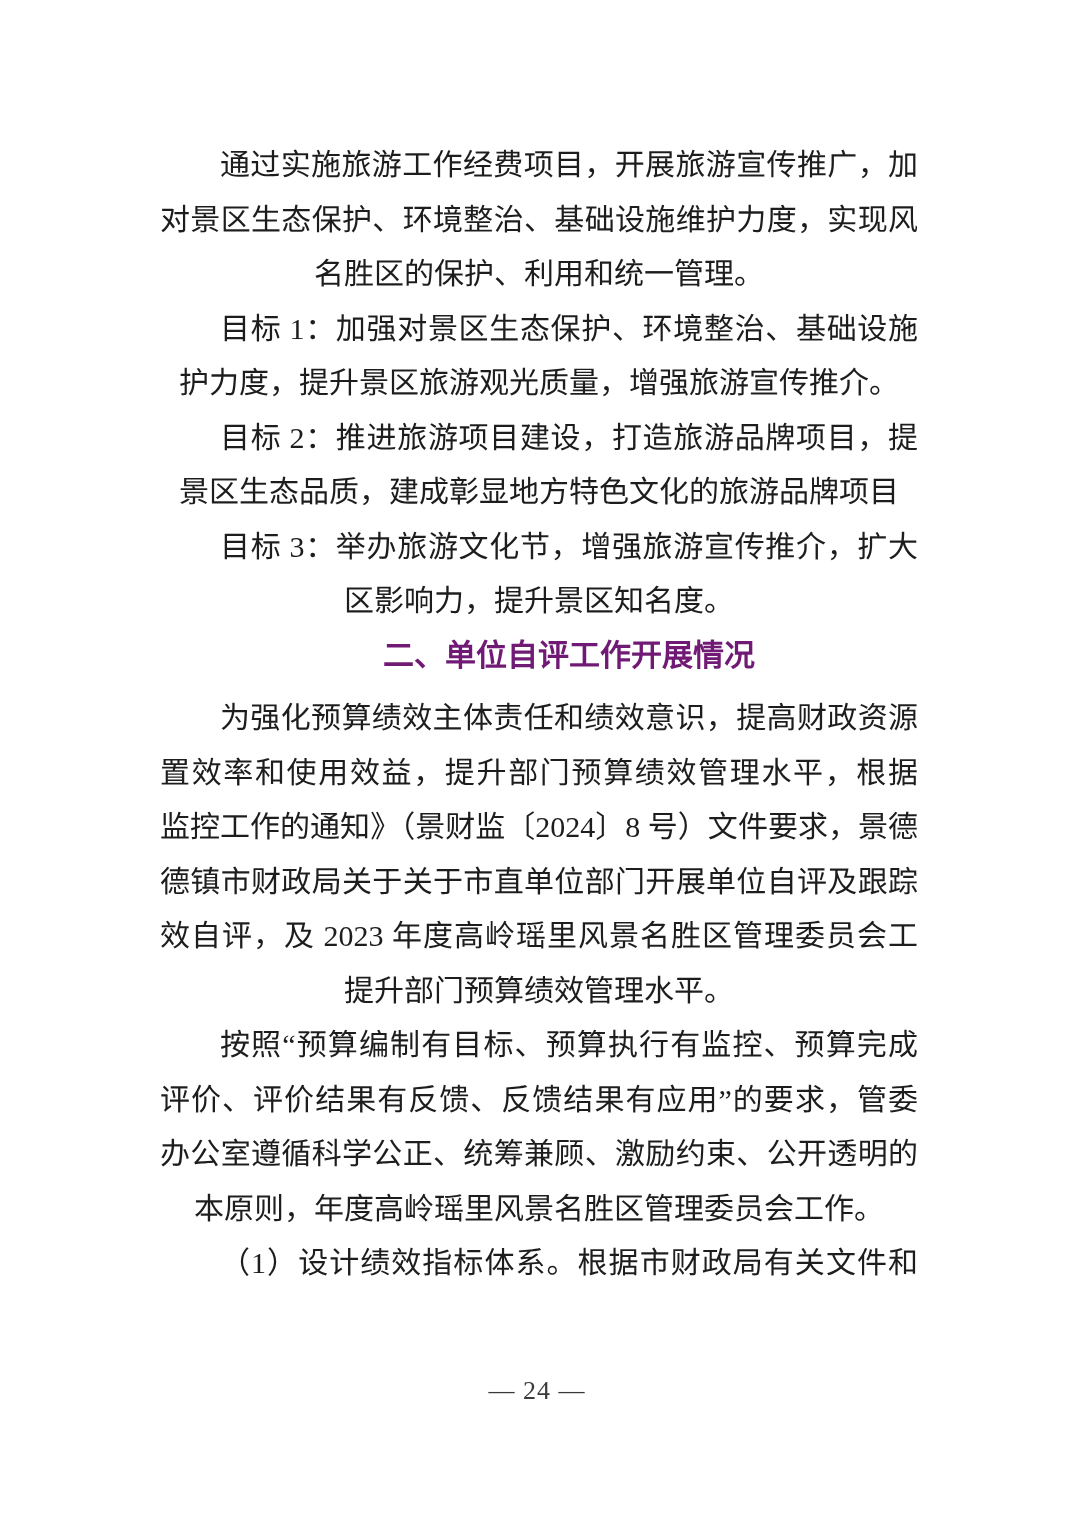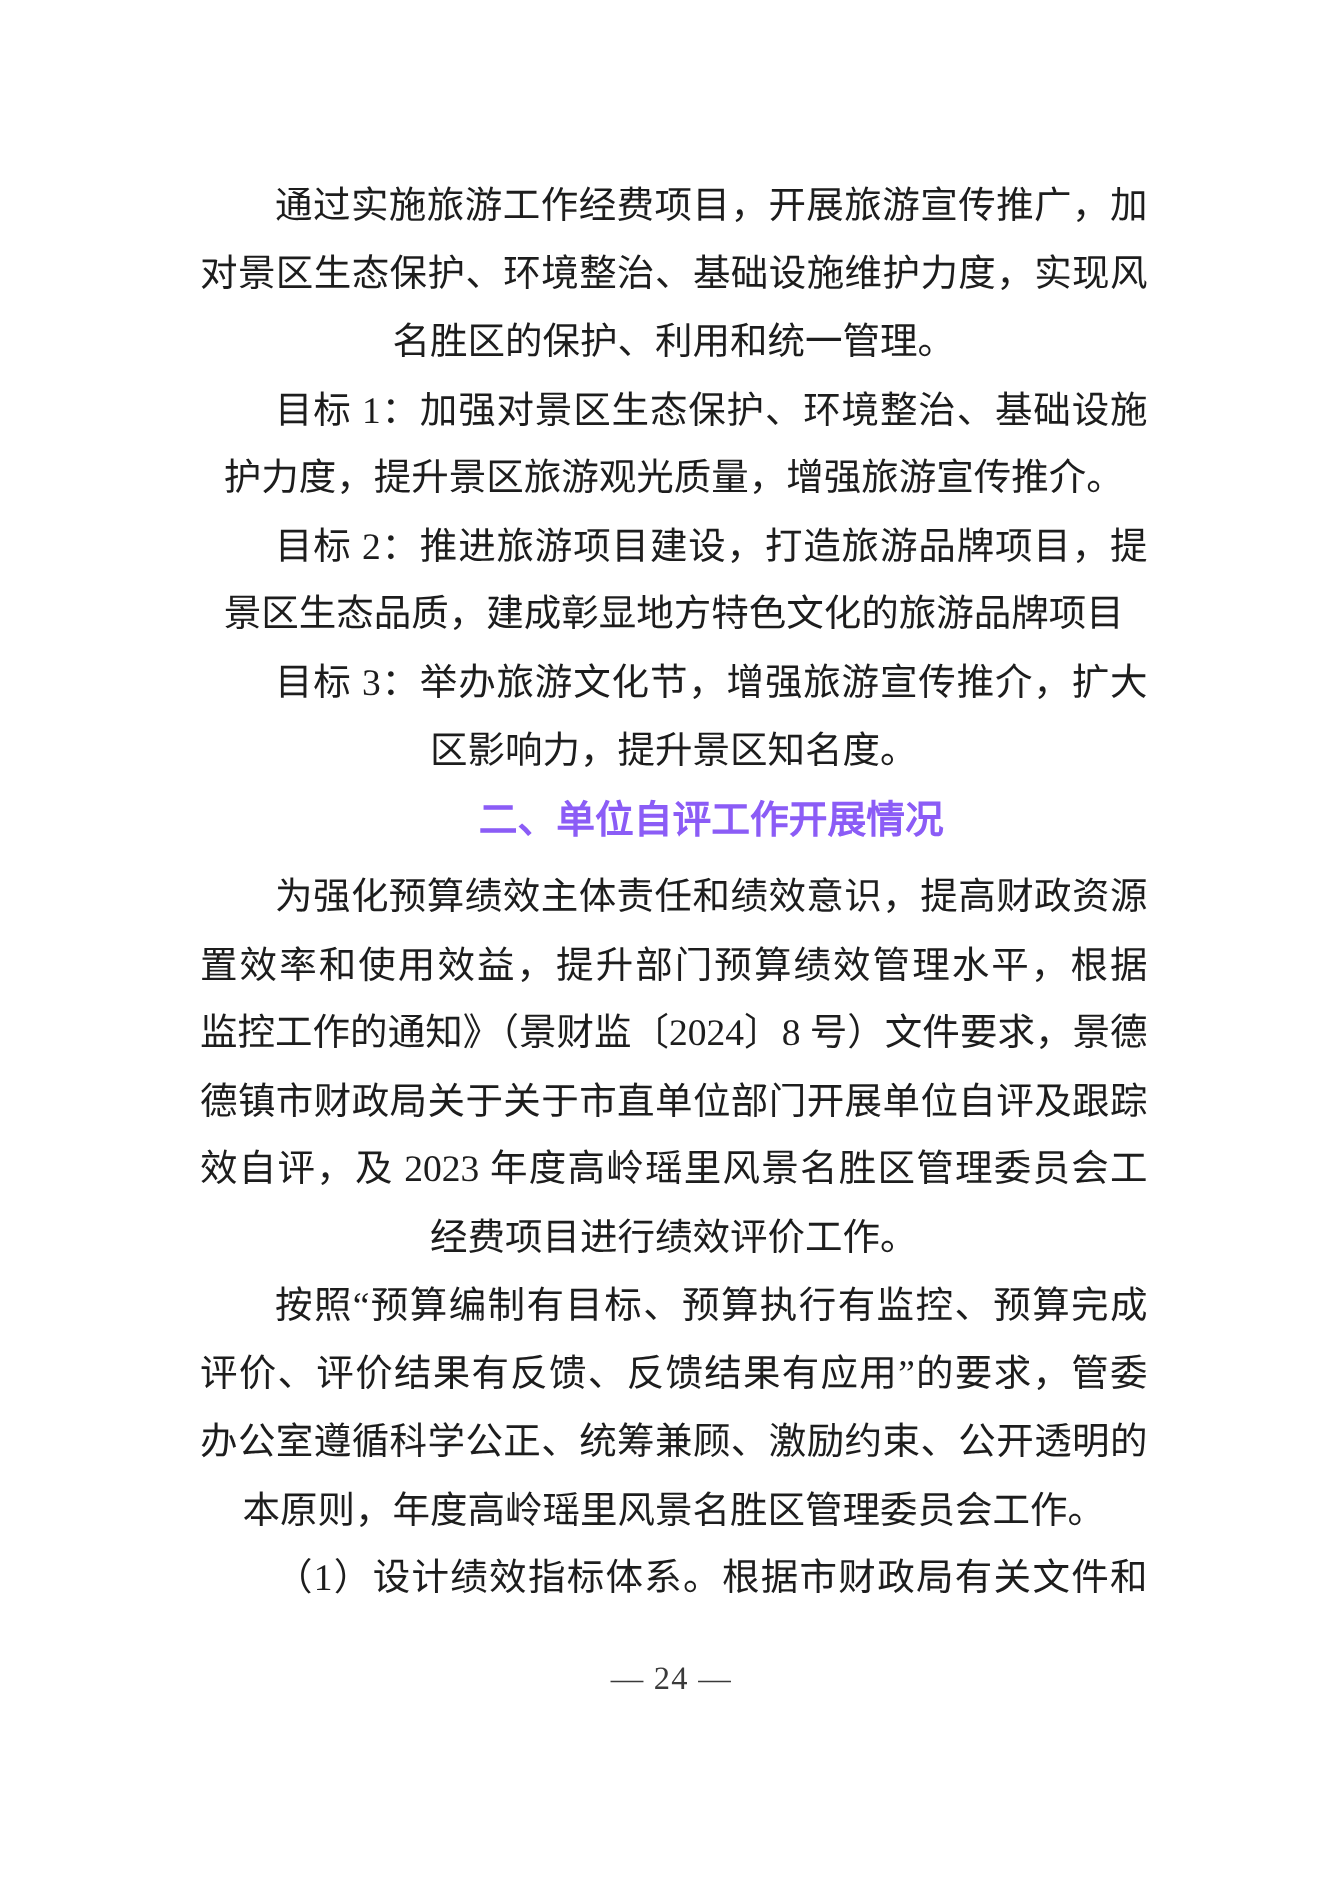--- a/index.html
+++ b/index.html
@@ -34,27 +34,27 @@
     text-align-last: justify;
     text-justify: inter-character;
   }
   
   .line.indent { text-indent: 60px; }
   .block.heading { margin-bottom: 8px; }
   .block.heading .line {
     font-family: "Liberation Sans", "DejaVu Sans", sans-serif;
     font-weight: 700;
     font-size: 31px;
-    color: #8b5cf6;
+    color: #701a75;
   }
   .page-footer {
     position: absolute;
     left: 0;
     right: 0;
-    top: 1328px;
+    top: 1376px;
     text-align: center;
     font-size: 26px;
     letter-spacing: 1px;
     color: #3a3a3a;
   }
 </style>
 </head>
 <body>
 
 <div class="page" style="background: rgb(255, 255, 255); color: rgb(29, 29, 29);">
@@ -78,21 +78,21 @@
       </div>
       <div class="block heading">
         <div class="line indent">二、单位自评工作开展情况</div>
       </div>
       <div class="block paragraph">
         <div class="line fill indent">为强化预算绩效主体责任和绩效意识，提高财政资源配</div>
         <div class="line fill">置效率和使用效益，提升部门预算绩效管理水平，根据《景</div>
         <div class="line fill">监控工作的通知》（景财监〔2024〕8 号）文件要求，景德</div>
         <div class="line fill">德镇市财政局关于关于市直单位部门开展单位自评及跟踪</div>
         <div class="line fill">效自评，及 2023 年度高岭瑶里风景名胜区管理委员会工作</div>
-        <div class="line">经费项目进行绩效评价工作。</div>
+        <div class="line">提升部门预算绩效管理水平。</div>
       </div>
       <div class="block paragraph">
         <div class="line fill indent">按照“预算编制有目标、预算执行有监控、预算完成有</div>
         <div class="line fill">评价、评价结果有反馈、反馈结果有应用”的要求，管委会</div>
         <div class="line fill">办公室遵循科学公正、统筹兼顾、激励约束、公开透明的基</div>
         <div class="line">本原则，年度高岭瑶里风景名胜区管理委员会工作。</div>
       </div>
       <div class="block paragraph">
         <div class="line fill indent">（1）设计绩效指标体系。根据市财政局有关文件和绩</div>
       </div>

